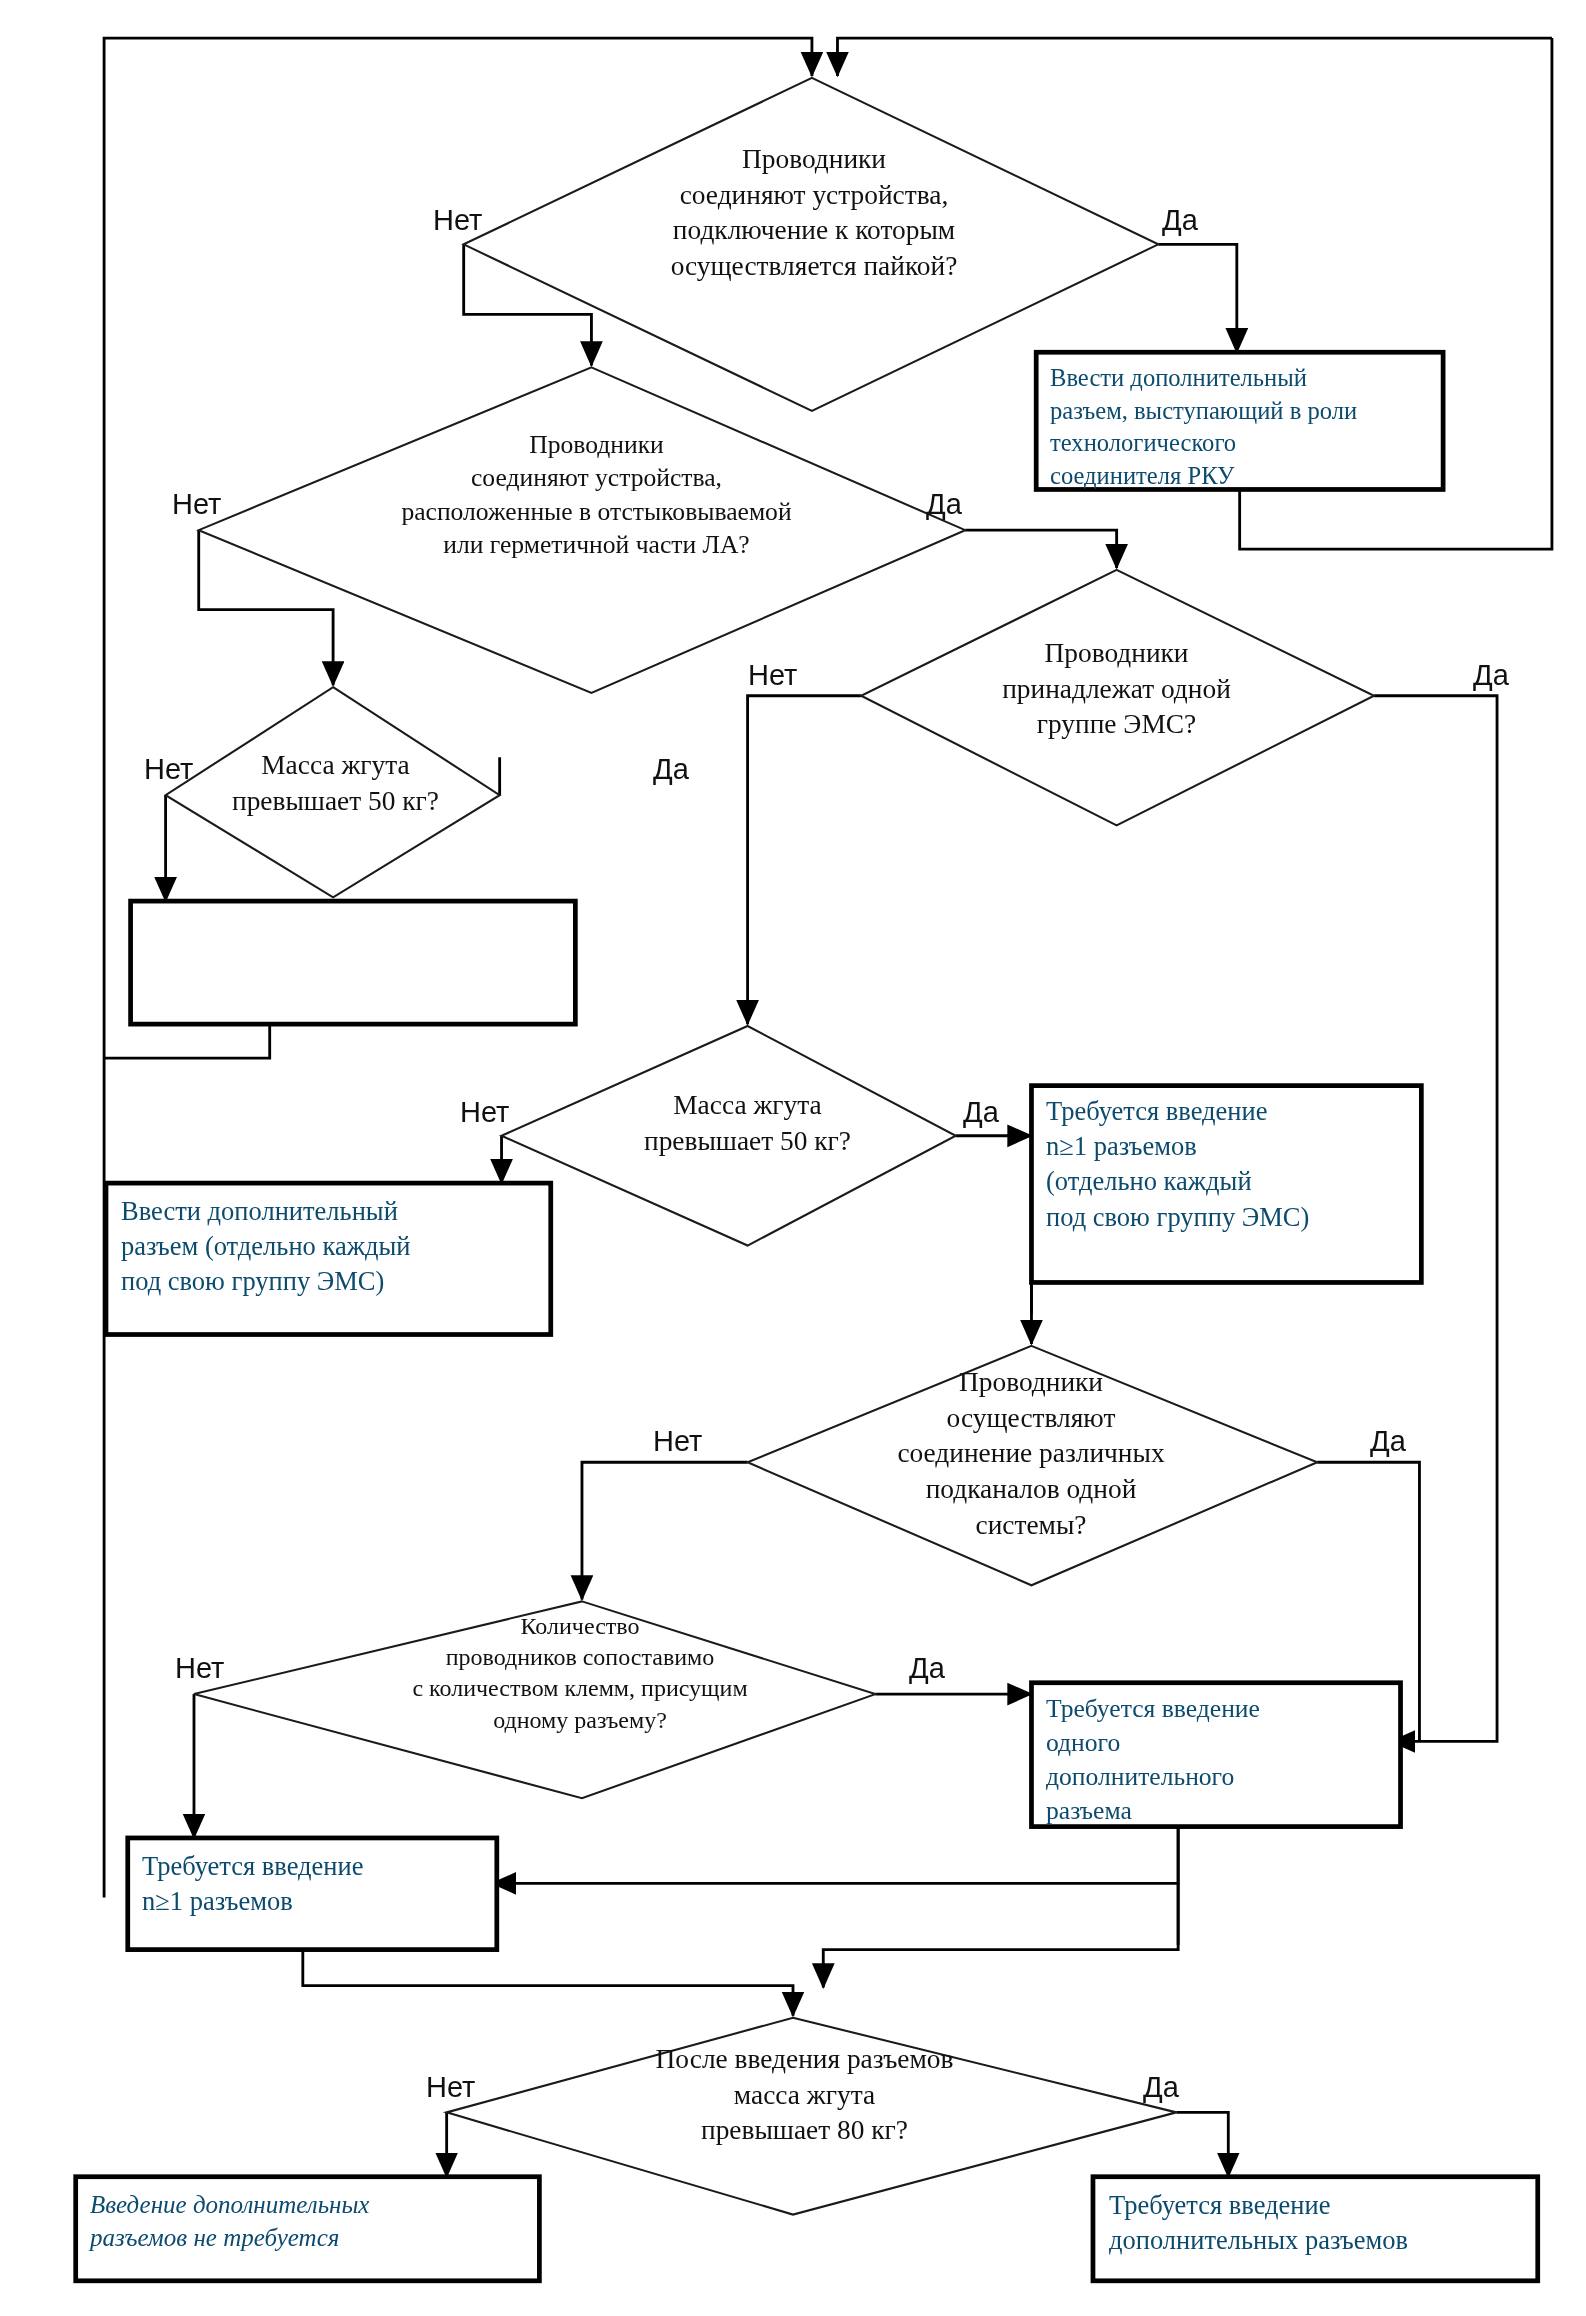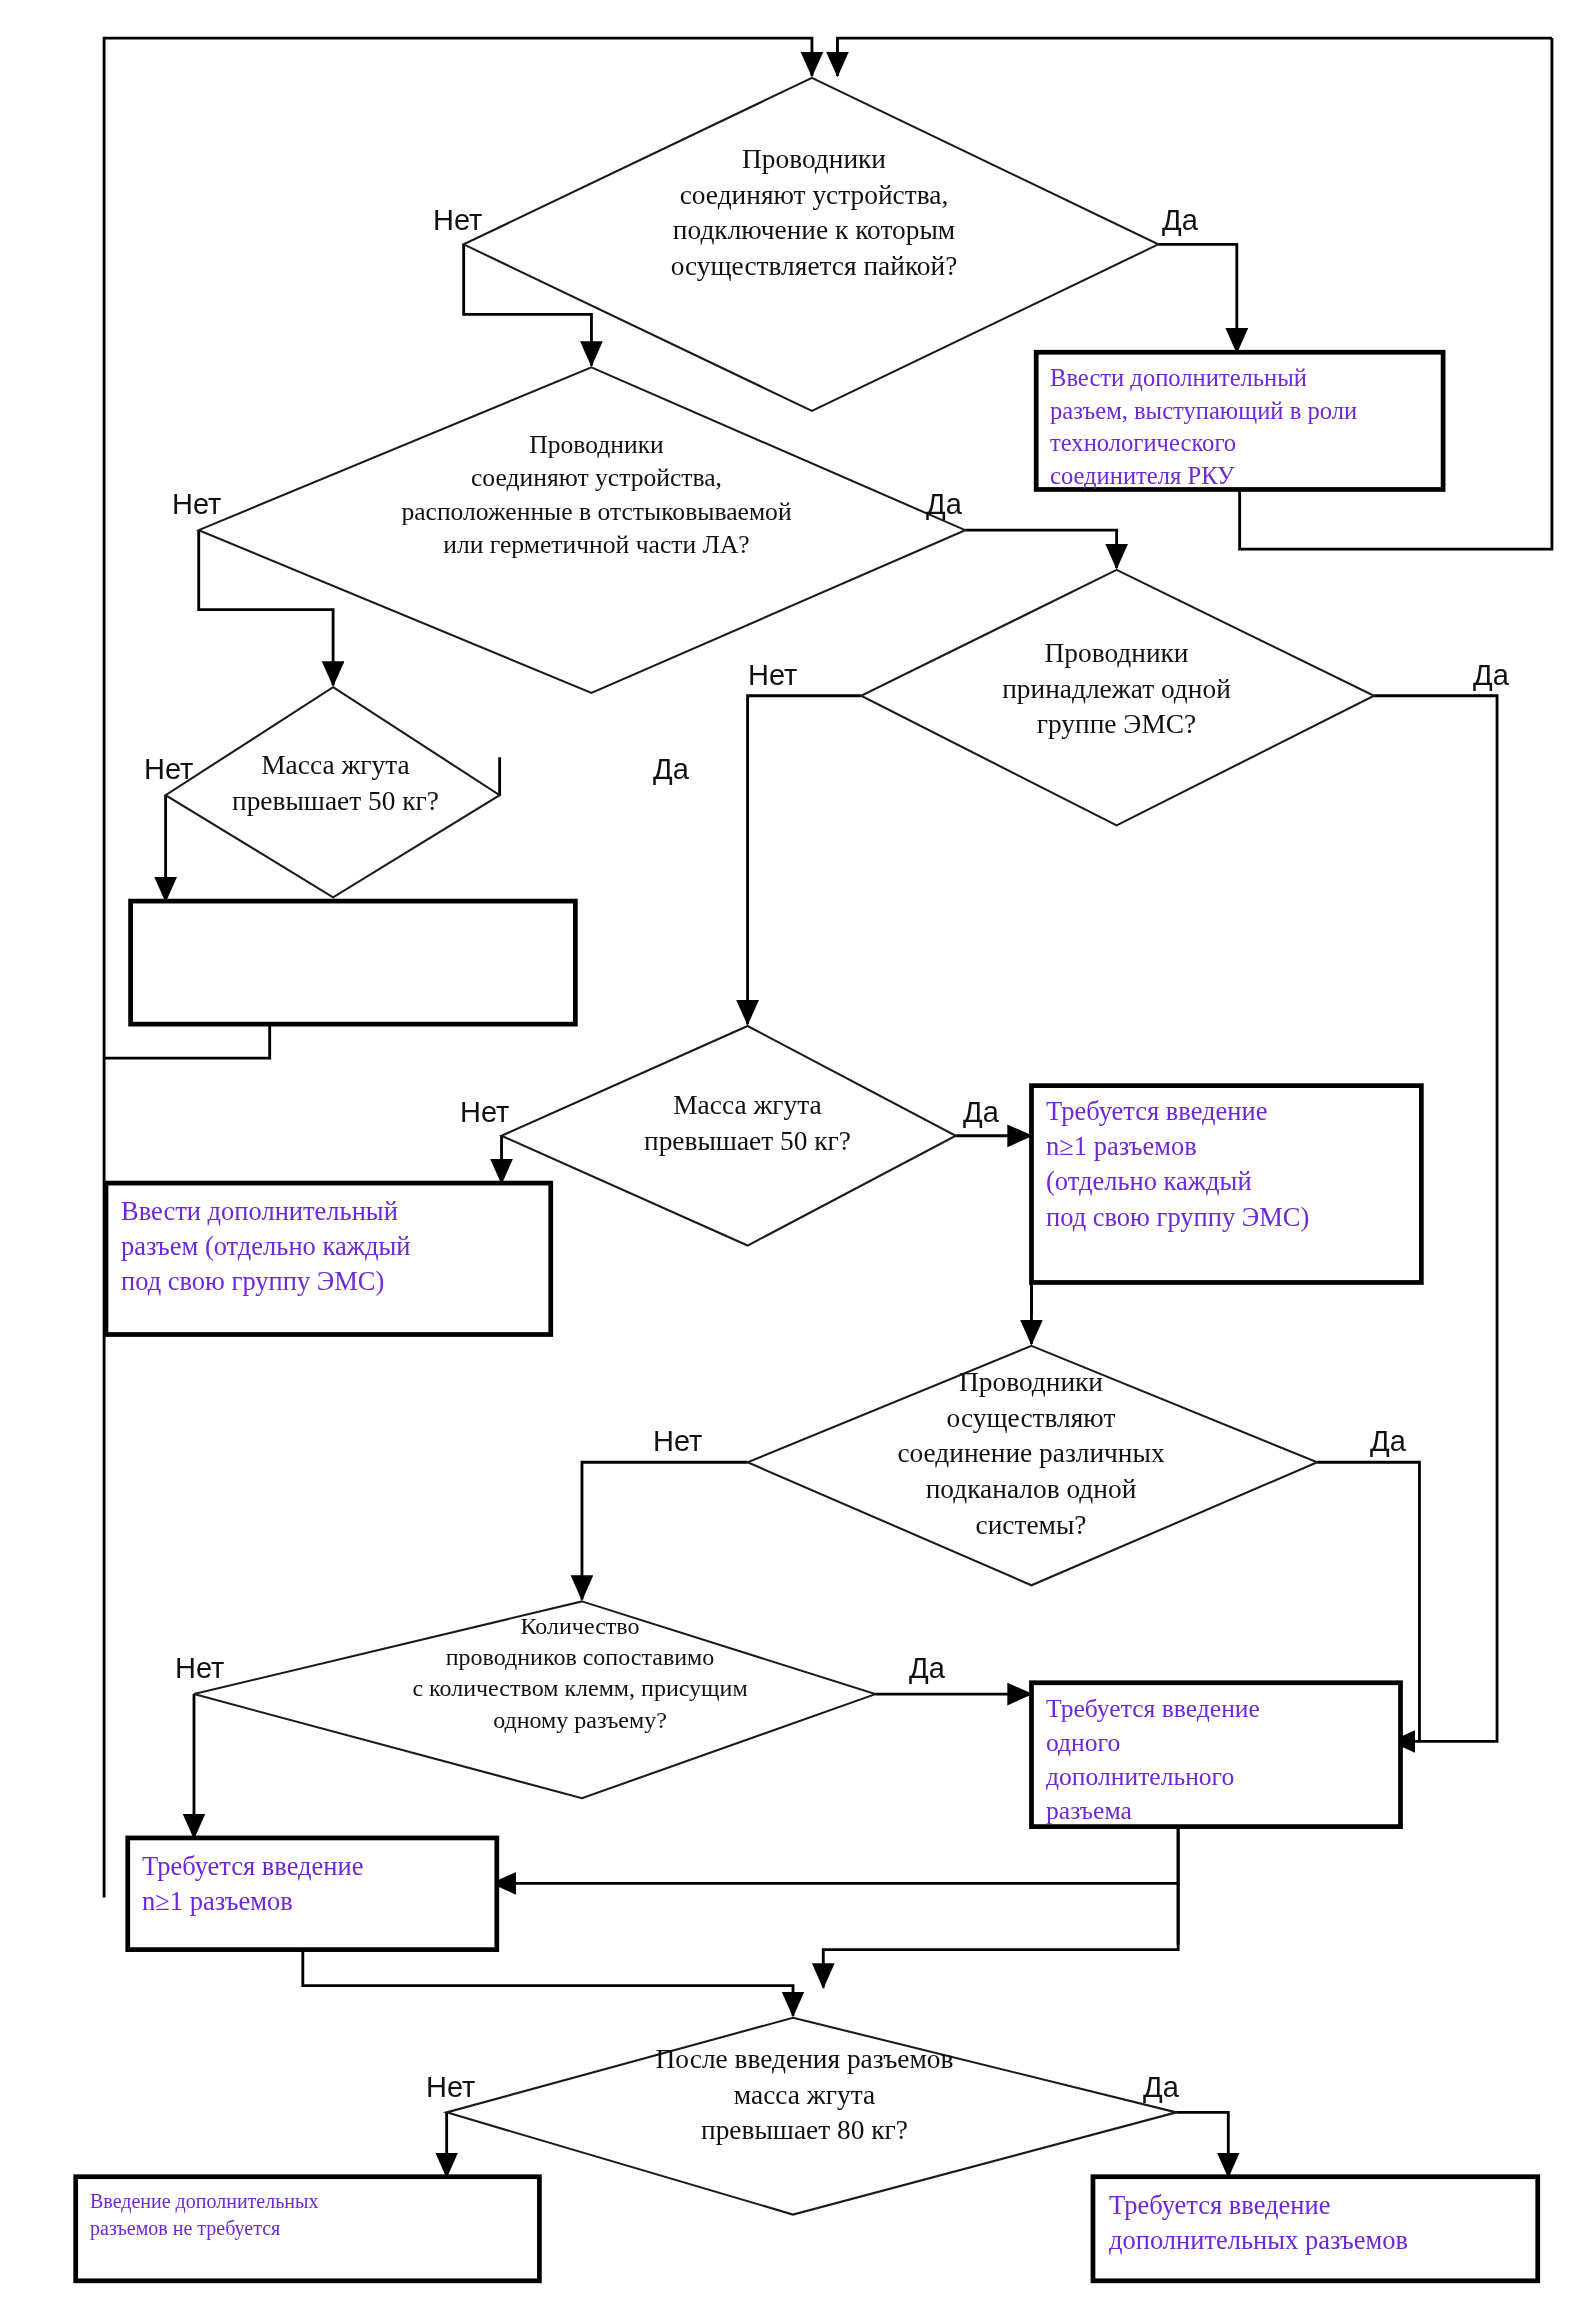--- a/index.html
+++ b/index.html
@@ -45,21 +45,21 @@
     position: absolute;
     color: #111111;
     font-family: "Liberation Serif", "DejaVu Serif", serif;
     line-height: 1.30;
     text-align: center;
     white-space: pre-line;
     pointer-events: none;
   }
   .box-text {
     position: absolute;
-    color: #6d28d9;
+    color: #0c4a6e;
     font-family: "Liberation Serif", "DejaVu Serif", serif;
     line-height: 1.33;
     text-align: left;
     white-space: pre-line;
     pointer-events: none;
   }
   .edge-label {
     position: absolute;
     color: #111111;
     font-family: Liberation Sans, sans-serif;
@@ -257,21 +257,21 @@
 под свою группу ЭМС)</div>
 
   <div class="box-text" style="left:1046px; top:1692px; width:350px; font-size:25.6px;">Требуется введение
 одного
 дополнительного
 разъема</div>
 
   <div class="box-text" style="left:142px; top:1849px; width:350px; font-size:26.5px;">Требуется введение
 n≥1 разъемов</div>
 
-  <div class="box-text" style="left:90px; top:2188px; width:445px; font-size:20px;">Введение дополнительных
+  <div class="box-text" style="left:90px; top:2188px; width:445px; font-size:25px;font-style:italic;">Введение дополнительных
 разъемов не требуется</div>
 
   <div class="box-text" style="left:1109px; top:2188px; width:426px; font-size:26.5px;">Требуется введение
 дополнительных разъемов</div>
 
   <div class="edge-label" style="left:433px; top:206px;">Нет</div>
   <div class="edge-label" style="left:1162px; top:206px;">Да</div>
 
   <div class="edge-label" style="left:172px; top:490px;">Нет</div>
   <div class="edge-label" style="left:926px; top:490px;">Да</div>

